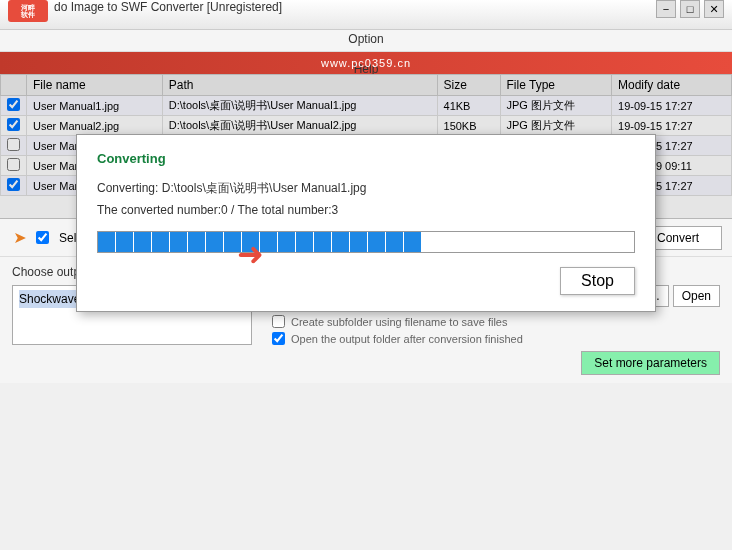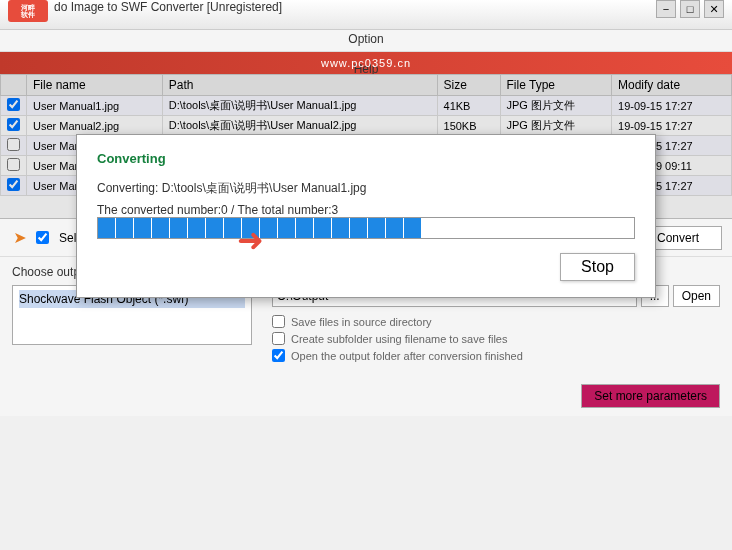--- a/index.html
+++ b/index.html
@@ -149,20 +149,21 @@
       margin-bottom: 14px;
     }
     .dialog-info {
       font-size: 12px;
       color: #333;
       margin-bottom: 6px;
     }
     .dialog-info2 {
       font-size: 12px;
       color: #333;
+      margin-bottom: 14px;
     }
     .progress-bar-container {
       background: white;
       border: 1px solid #999;
       height: 22px;
       margin-bottom: 14px;
       position: relative;
     }
     .progress-bar-fill {
       display: flex;
@@ -299,26 +300,26 @@
     }
     .checkbox-row {
       display: flex;
       align-items: center;
       gap: 6px;
       margin-bottom: 4px;
       font-size: 11px;
       color: #666;
     }
     .more-params-btn {
-      background: #be185d;
+      background: #86efac;
       border: 1px solid #aaa;
       padding: 4px 12px;
       font-size: 12px;
       cursor: pointer;
-      margin-top: 18px;
+      margin-top: 2px;
       float: right;
     }
 
     .main-content {
       position: relative;
     }
   </style>
 </head>
 <body>
 
@@ -462,24 +463,20 @@
   <div class="output-right">
     <div class="section-label">Output folder:</div>
     <div class="folder-row">
       <input class="folder-input" type="text" id="folder-input" value="C:\Output" style="">
       <button class="small-btn">...</button>
       <button class="small-btn">Open</button>
     </div>
     <div id="checkboxes-area">
         <div class="checkbox-row">
           <input type="checkbox" style="cursor: pointer;">
-          <span>Save files in source directory</span>
-        </div>
-        <div class="checkbox-row">
-          <input type="checkbox" style="cursor: pointer;">
           <span>Create subfolder using filename to save files</span>
         </div>
         <div class="checkbox-row">
           <input type="checkbox" checked="" style="cursor: pointer;">
           <span>Open the output folder after conversion finished</span>
         </div>
       </div>
     <button class="more-params-btn">Set more parameters</button>
   </div>
 </div>

